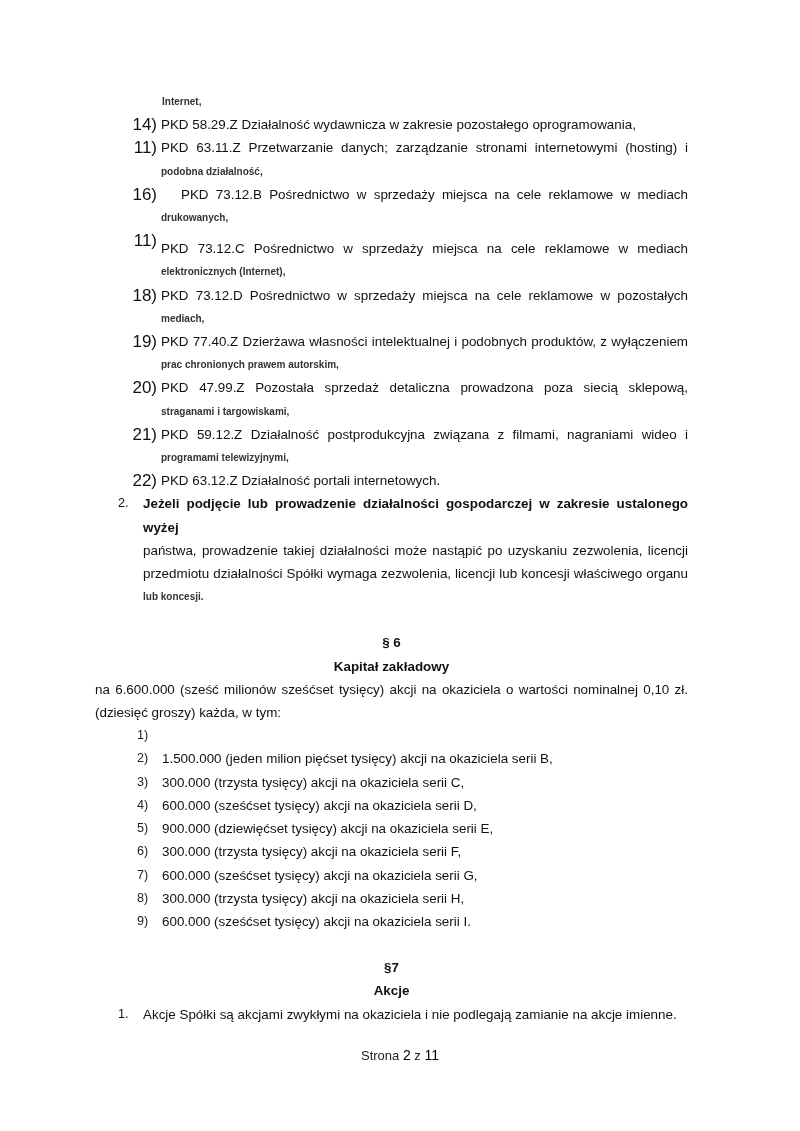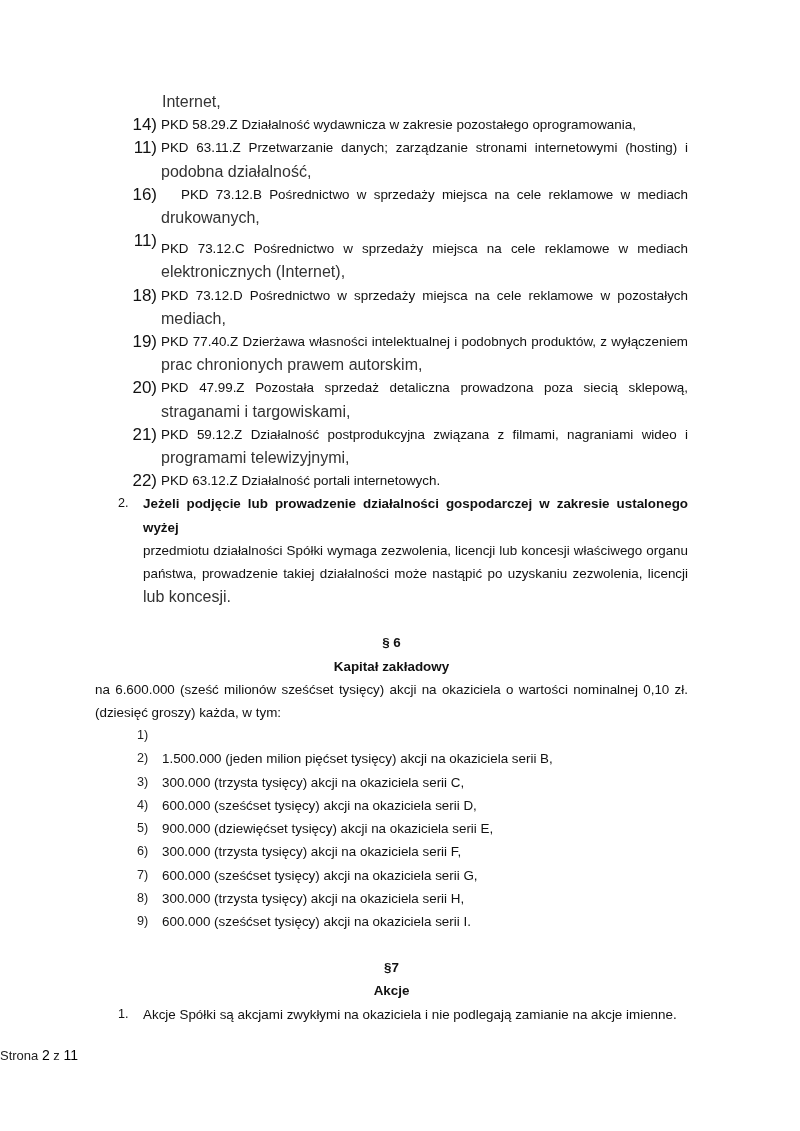--- a/index.html
+++ b/index.html
@@ -3,30 +3,30 @@
 <meta charset="utf-8">
 <style>
   html, body { margin: 0; padding: 0; background: #ffffff; }
   body { width: 800px; height: 1131px; position: relative; overflow: hidden;
          font-family: "Liberation Sans", sans-serif; color: #111; font-size: 13.4px; }
   .page { position: absolute; left: 95px; top: 90px; width: 593px; }
   .line { line-height: 23.2px; }
   .pkd { display: flex; }
   .pkd .num { width: 25px; flex: none; text-align: right; padding-right: 0; margin-left: 37px; font-size: 17px; }
   .pkd .txt { flex: 1; text-align: justify; text-align-last: left; margin-left: 4px; }
-  .cont { color: #333; font-size: 16px; }
+  .cont { color: #333; font-size: 10px; font-weight: bold; }
   .para2 { display: flex; margin-top: 0; }
   .para2 .num { width: 48px; flex: none; padding-left: 23px; box-sizing: border-box; font-size: 12.6px; }
   .para2 .txt { flex: 1; text-align: justify; text-align-last: left; }
   .heading { text-align: center; font-weight: bold; line-height: 23.2px; }
   .body-text { text-align: justify; text-align-last: left; line-height: 23.2px; }
   .share { display: flex; line-height: 23.2px; }
   .share .num { width: 67px; flex: none; padding-left: 42px; box-sizing: border-box; font-size: 12.6px; color: #222; }
   .share .txt { flex: 1; }
-  .footer { position: absolute; top: 1047px; left: 0; width: 800px; text-align: left; font-size: 13px; color: #222; }
+  .footer { position: absolute; top: 1047px; left: 0; width: 800px; text-align: center; font-size: 13px; color: #222; }
   .footer b { font-weight: normal; color: #000; font-size: 14px; }
 </style>
 </head>
 <body>
 
 <div class="page">
   <div class="line cont" style="padding-left:67px;">Internet,</div>
   <div id="pkd-list">
       <div class="pkd line">
         <div class="num">14)</div>
@@ -88,22 +88,22 @@
         <div class="txt">
           <div>PKD 63.12.Z Działalność portali internetowych.</div>
         </div>
       </div>
     </div>
   <div id="para2">
       <div class="para2 line">
         <div class="num">2.</div>
         <div class="txt">
           <div style="text-align: justify; text-align-last: justify; font-weight: bold;">Jeżeli podjęcie lub prowadzenie działalności gospodarczej w zakresie ustalonego wyżej</div>
+          <div style="text-align: justify; text-align-last: justify;">państwa, prowadzenie takiej działalności może nastąpić po uzyskaniu zezwolenia, licencji</div>
           <div style="text-align: justify; text-align-last: justify;">przedmiotu działalności Spółki wymaga zezwolenia, licencji lub koncesji właściwego organu</div>
-          <div style="text-align: justify; text-align-last: justify;">państwa, prowadzenie takiej działalności może nastąpić po uzyskaniu zezwolenia, licencji</div>
           <div class="cont">lub koncesji.</div>
         </div>
       </div>
     </div>
   <div style="height:23px"></div>
   <div class="heading">§ 6</div>
   <div class="heading">Kapitał zakładowy</div>
   <div id="s6body">
       <div class="body-text" style="text-align-last: justify;">na 6.600.000 (sześć milionów sześćset tysięcy) akcji na okaziciela o wartości nominalnej 0,10 zł.</div>
       <div class="body-text">(dziesięć groszy) każda, w tym:</div>

